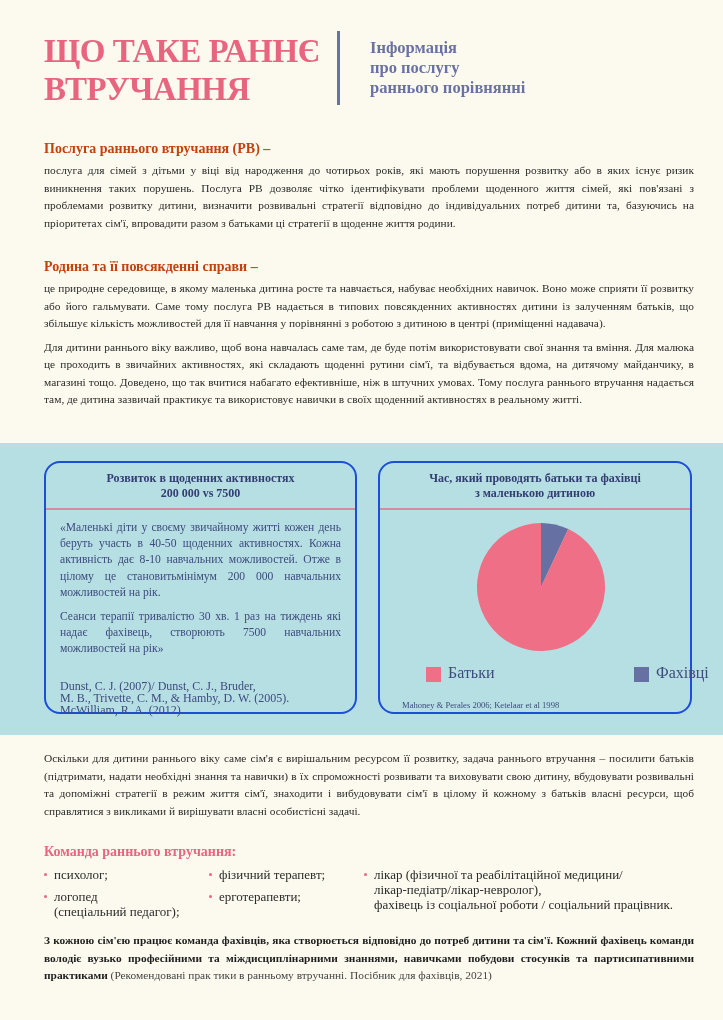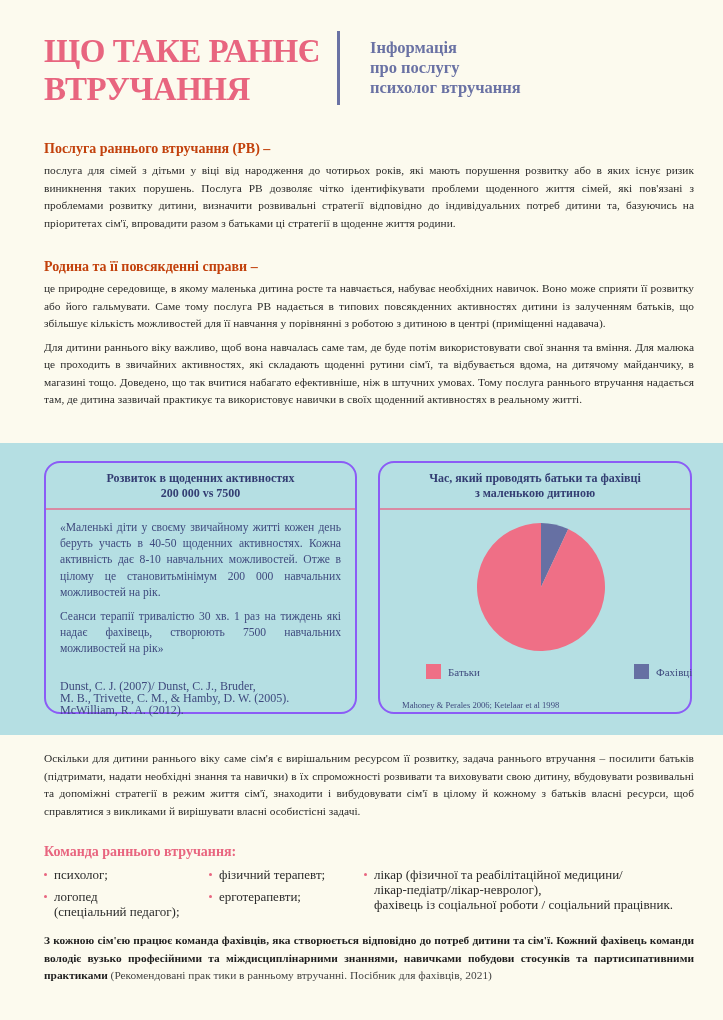--- a/index.html
+++ b/index.html
@@ -43,41 +43,41 @@
     }
     .para + .para { margin-top: 6px; }
 
     
     .band {
       position: absolute; left: 0; top: 443px; width: 723px; height: 292px;
       background: #b5dfe3;
     }
     .card {
       position: absolute; top: 18px; height: 253px;
-      border: 2px solid #8b5cf6; border-radius: 16px;
+      border: 2px solid #1d4ed8; border-radius: 16px;
       background: #b5dfe3;
     }
     .card-left { left: 44px; width: 313px; }
     .card-right { left: 378px; width: 314px; }
     .card-head {
       height: 47px; border-bottom: 2px solid #d98aa3;
       display: flex; flex-direction: column; align-items: center; justify-content: center;
       color: #333d72; font-weight: bold; font-size: 12px; line-height: 15px; text-align: center;
     }
     .card-body { padding: 10px 14px 0 14px; color: #3f4a7e; }
     .quote { font-size: 11.6px; line-height: 16.2px; text-align: justify; }
     .quote + .quote { margin-top: 8px; }
     .refs { margin-top: 22px; font-size: 12px; line-height: 12px; color: #3f4a7e; }
     .refs span { display: block; }
 
     .pie-wrap { position: absolute; left: 0; top: 49px; width: 310px; height: 200px; }
     .pie-svg { position: absolute; left: 96px; top: 10px; }
     .legend-item {
-      position: absolute; top: 152px; display: flex; align-items: center;
-      font-size: 11px; color: #3f4a7e; padding-left: 24px;
+      position: absolute; top: 152px; display: flex; align-items: flex-end;
+      font-size: 16px; color: #3f4a7e; padding-left: 24px;
     }
     .legend-swatch { width: 15px; height: 15px; margin-right: 7px; }
     .legend-left { left: 22px; }
     .legend-right { left: 230px; }
     .pie-source {
       position: absolute; left: 22px; top: 188px;
       font-size: 8.6px; color: #3f4a7e;
     }
 
     
@@ -109,21 +109,21 @@
 
   <div class="header">
     <h1 class="main-title">
       <span>ЩО ТАКЕ РАННЄ</span>
       <span>ВТРУЧАННЯ</span>
     </h1>
     <div class="header-divider"></div>
     <div class="subtitle">
       <span>Інформація</span>
       <span>про послугу</span>
-      <span>психолог втручання</span>
+      <span>раннього порівнянні</span>
     </div>
   </div>
 
   <div class="section" style="top:140px;">
     <h2 class="section-heading">Послуга раннього втручання (РВ) –</h2>
     <p class="para">послуга для сімей з дітьми у віці від народження до чотирьох років, які мають порушення розвитку або в яких існує ризик виникнення таких порушень. Послуга РВ дозволяє чітко ідентифікувати проблеми щоденного життя сімей, які  пов'язані з проблемами розвитку дитини, визначити розвивальні стратегії відповідно до індивідуальних потреб дитини та, базуючись на пріоритетах сім'ї, впровадити разом з батьками  ці стратегії в щоденне життя родини.</p>
   </div>
 
   <div class="section" style="top:258px;">
     <h2 class="section-heading">Родина та її повсякденні справи –</h2>

